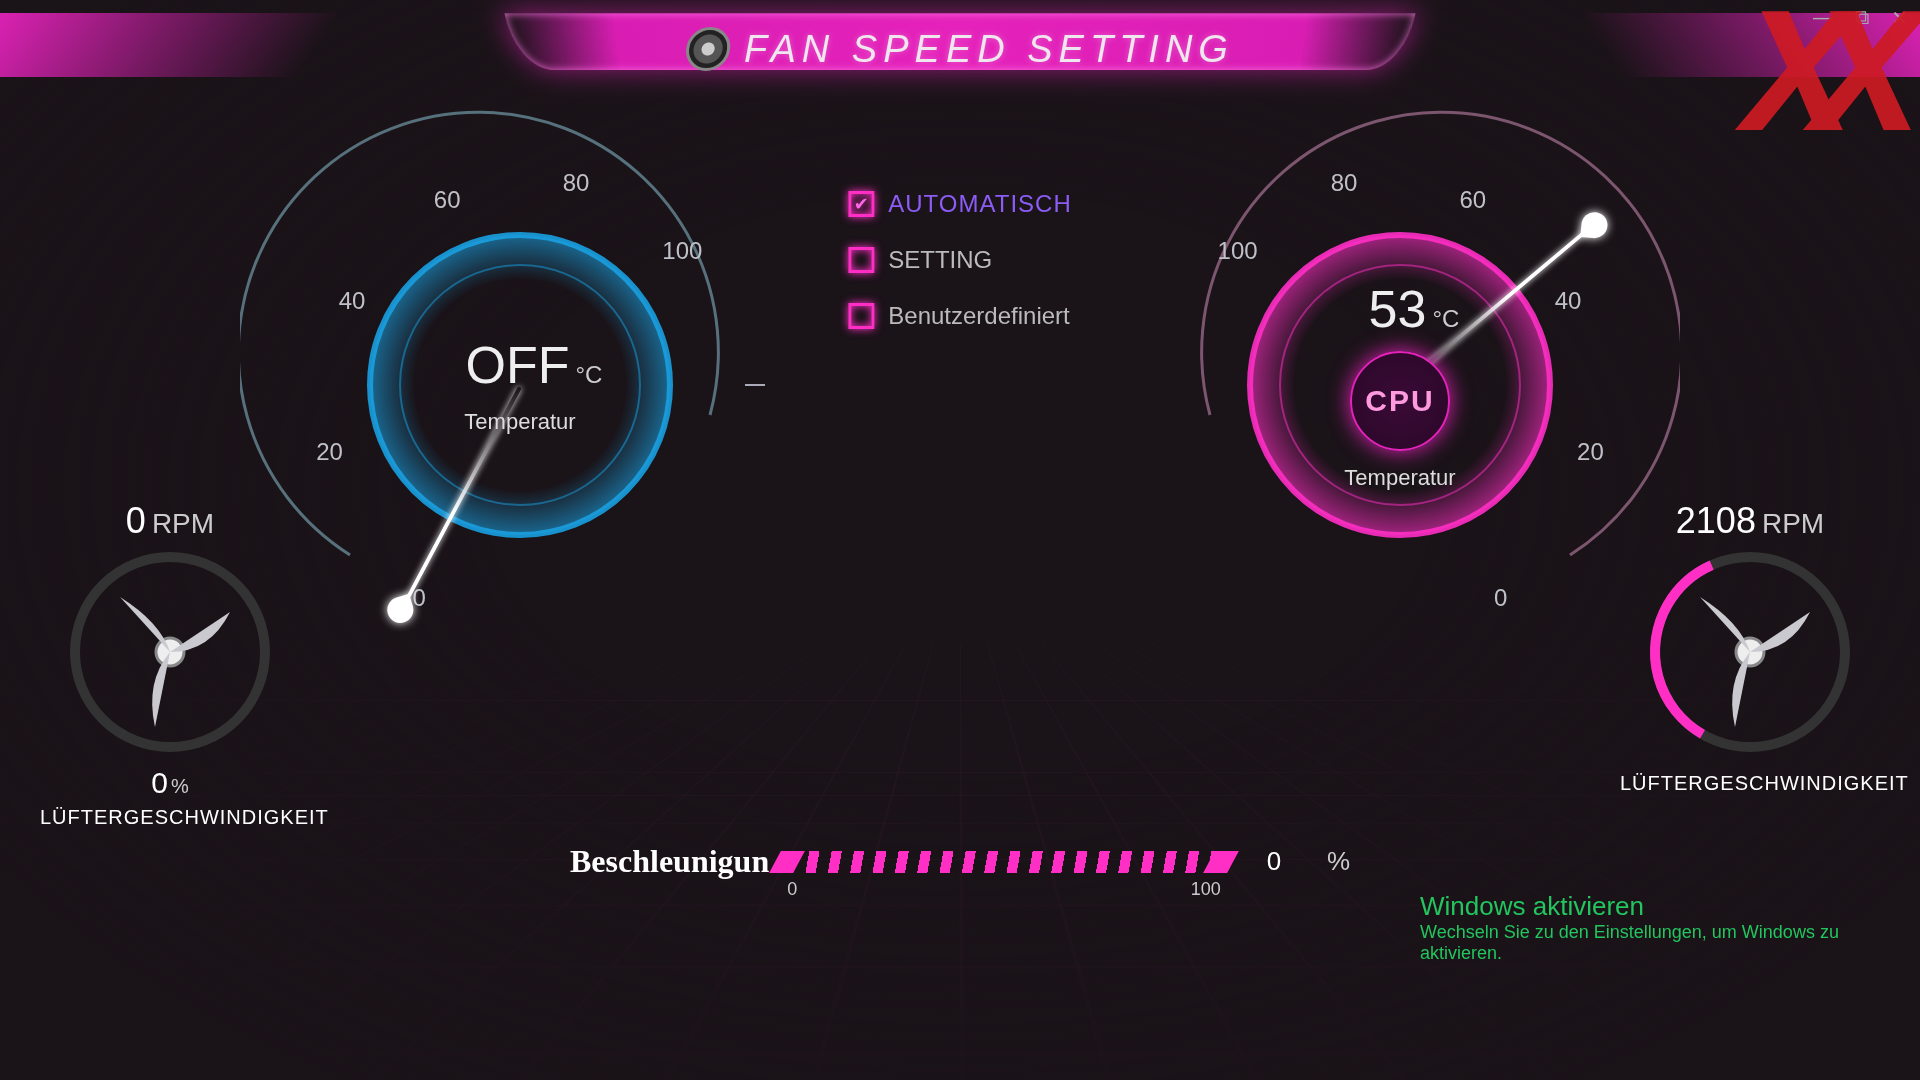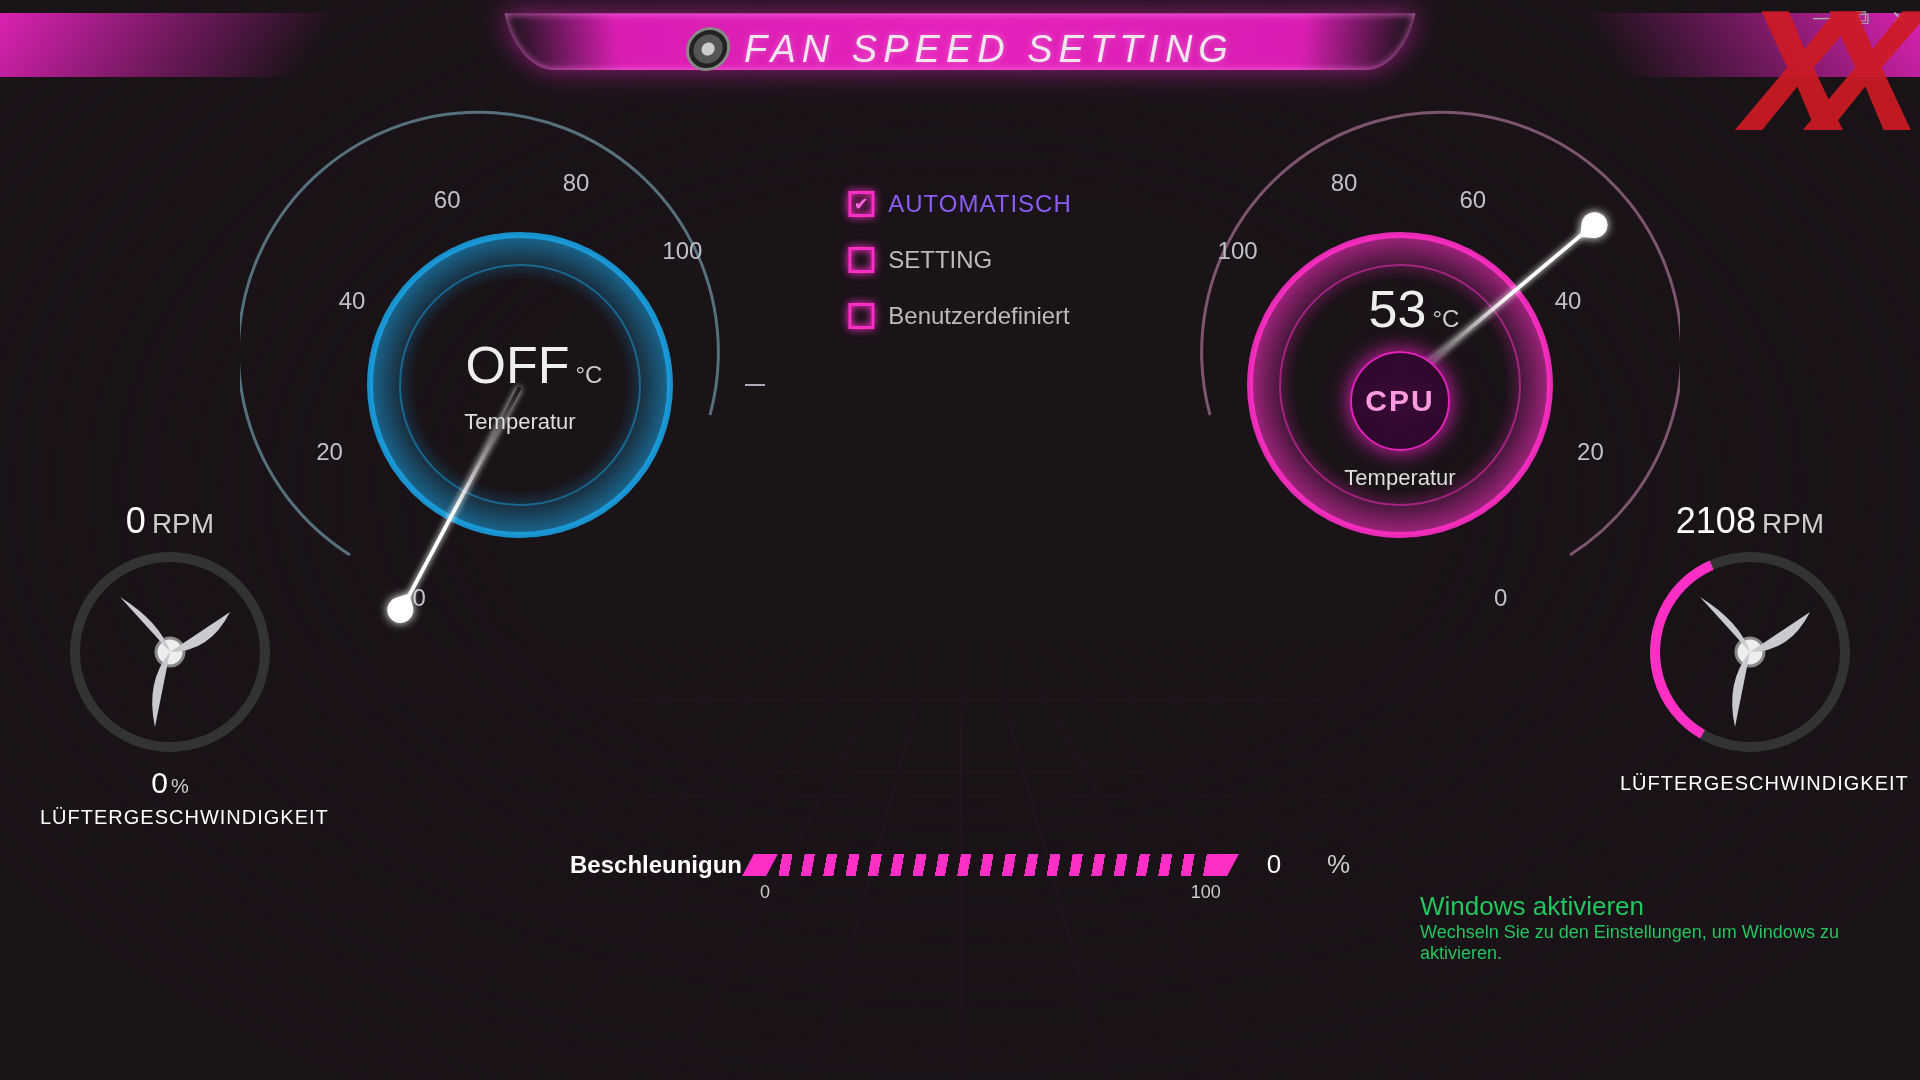--- a/index.html
+++ b/index.html
@@ -145,21 +145,21 @@
 }
 .mode-box.checked::before{ content:"✔"; color:#ff67e9; text-shadow:0 0 6px #ff2fc5;}
 .mode-label { font-size: 24px; color:#bbb; }
 .mode-row.active .mode-label { color:#8b5cf6; font-weight:400; letter-spacing:1px;}
 
 
 .slider-wrap {
   position: absolute; left: 50%; bottom: 200px; transform: translateX(-50%);
   width: 780px; display:flex; align-items:center; gap:18px;
 }
-.slider-title { font-size: 24px; font-weight:600; }
+.slider-title { font-size: 32px; font-weight:600;font-family:Liberation Serif, serif; }
 .slider-track {
   position: relative; flex:1; height: 22px;
   background: repeating-linear-gradient(100deg, #ff2fc5 0 10px, transparent 10px 22px);
   border-right: none;
 }
 .slider-track::before, .slider-track::after{
   content:""; position:absolute; top:0; width:24px; height:100%;
   background:#ff2fc5; transform: skewX(-28deg);
 }
 .slider-track::before{ left:-12px;}

